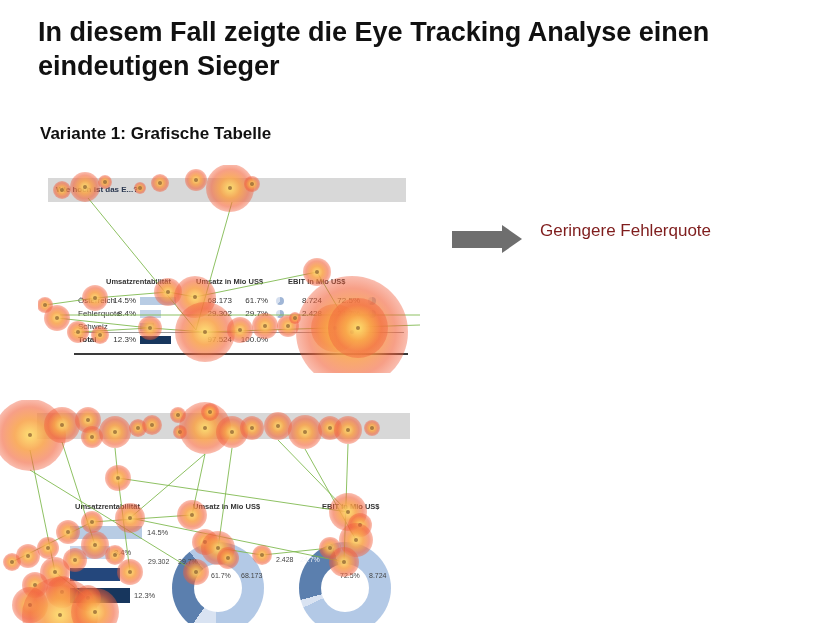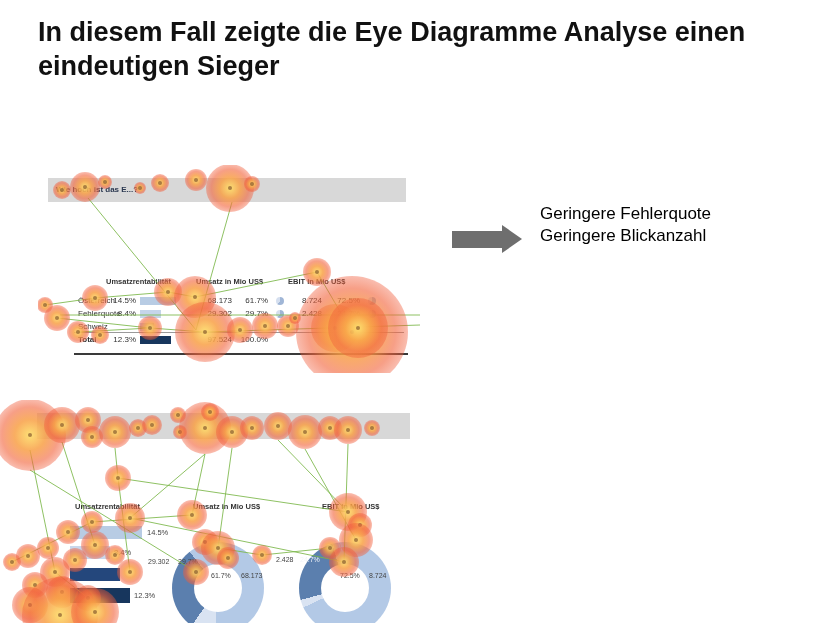--- a/index.html
+++ b/index.html
@@ -36,21 +36,21 @@
        background:conic-gradient(#8fa9cf 0 62%,#cdd9ec 62% 100%);opacity:.85;}
   .pieA{left:238px;} .pieB{left:330px;}
   .tline{position:absolute;left:36px;top:167px;width:330px;height:1px;background:#9a9a9a;}
   .tline2{position:absolute;left:36px;top:188px;width:334px;height:2px;background:#3a3a3a;}
 
   
   .arrow-shaft{position:absolute;left:452px;top:231px;width:50px;height:17px;background:#6e6e6e;}
   .arrow-head{position:absolute;left:502px;top:225px;width:0;height:0;
               border-top:14px solid transparent;border-bottom:14px solid transparent;
               border-left:20px solid #6e6e6e;}
-  .callout{position:absolute;left:540px;top:203px;font-size:17px;line-height:22px;color:#000000;}
+  .callout{position:absolute;left:540px;top:220px;font-size:17px;line-height:22px;color:#7f1d1d;}
 
   
   .ctitle{position:absolute;font-size:7.5px;font-weight:bold;color:#333;white-space:nowrap;}
   .vbar{position:absolute;}
   .vlabel{position:absolute;font-size:7.5px;color:#444;white-space:nowrap;}
   .donut{position:absolute;width:92px;height:92px;border-radius:50%;}
   .donut::after{content:"";position:absolute;left:50%;top:50%;width:48px;height:48px;
                 margin:-24px 0 0 -24px;border-radius:50%;background:#fff;}
   #donut1{left:172px;top:142px;background:conic-gradient(from 215deg,#5b7fae 0 29.7%,#b3c9e6 29.7% 91.4%,#d9e3f2 91.4% 100%);}
   #donut2{left:299px;top:142px;background:conic-gradient(from 255deg,#5b7fae 0 24.7%,#b3c9e6 24.7% 97.2%,#d9e3f2 97.2% 100%);}
@@ -66,22 +66,23 @@
       rgba(240,85,55,0.34) 75%,
       rgba(240,85,55,0) 100%);}
   .bubble::after{content:"";position:absolute;left:50%;top:50%;width:4px;height:4px;
       margin:-2px 0 0 -2px;border-radius:50%;background:rgba(90,40,20,0.5);}
 </style>
 </head>
 <body>
 
 <div class="slide">
 
-  <div class="title">In diesem Fall zeigte die Eye Diagramme Analyse einen eindeutigen Sieger</div>
-
+  <div class="title">In diesem Fall zeigte die Eye Tracking Analyse einen eindeutigen Sieger</div>
+
+  <div class="vhead" id="v1-head">Variante 1: Grafische Tabelle</div>
 
   <div class="fig" id="fig1">
     <div class="qbar" id="qbar1">
       <span class="qtext">Wie hoch ist das E...?</span>
     </div>
 
     <span class="thead" id="th1">Umsatzrentabilität</span>
     <span class="thead" id="th2">Umsatz in Mio US$</span>
     <span class="thead" id="th3">EBIT in Mio US$</span>
 
@@ -159,21 +160,20 @@
       <div class="bubble" style="left: 251px; top: 147px; height: 12px; width: 12px;"></div>
       <div class="bubble" style="left: 273px; top: 139px; height: 48px; width: 48px;"></div>
       <div class="bubble" style="left: 258px; top: 111px; height: 112px; width: 112px;"></div>
       <div class="bubble" style="left: 290px; top: 133px; height: 60px; width: 60px;"></div>
     </div>
 
   <div class="arrow-shaft"></div>
   <div class="arrow-head"></div>
   <div class="callout">
     <div>Geringere Fehlerquote</div>
-    <div>Geringere Blickanzahl</div>
   </div>
 
 
   <div class="fig" id="fig2">
     <div class="qbar" id="qbar2"></div>
 
     <span class="ctitle" style="left:75px;top:102px">Umsatzrentabilität</span>
     <span class="ctitle" style="left:193px;top:102px">Umsatz in Mio US$</span>
     <span class="ctitle" style="left:322px;top:102px">EBIT in Mio US$</span>
 

